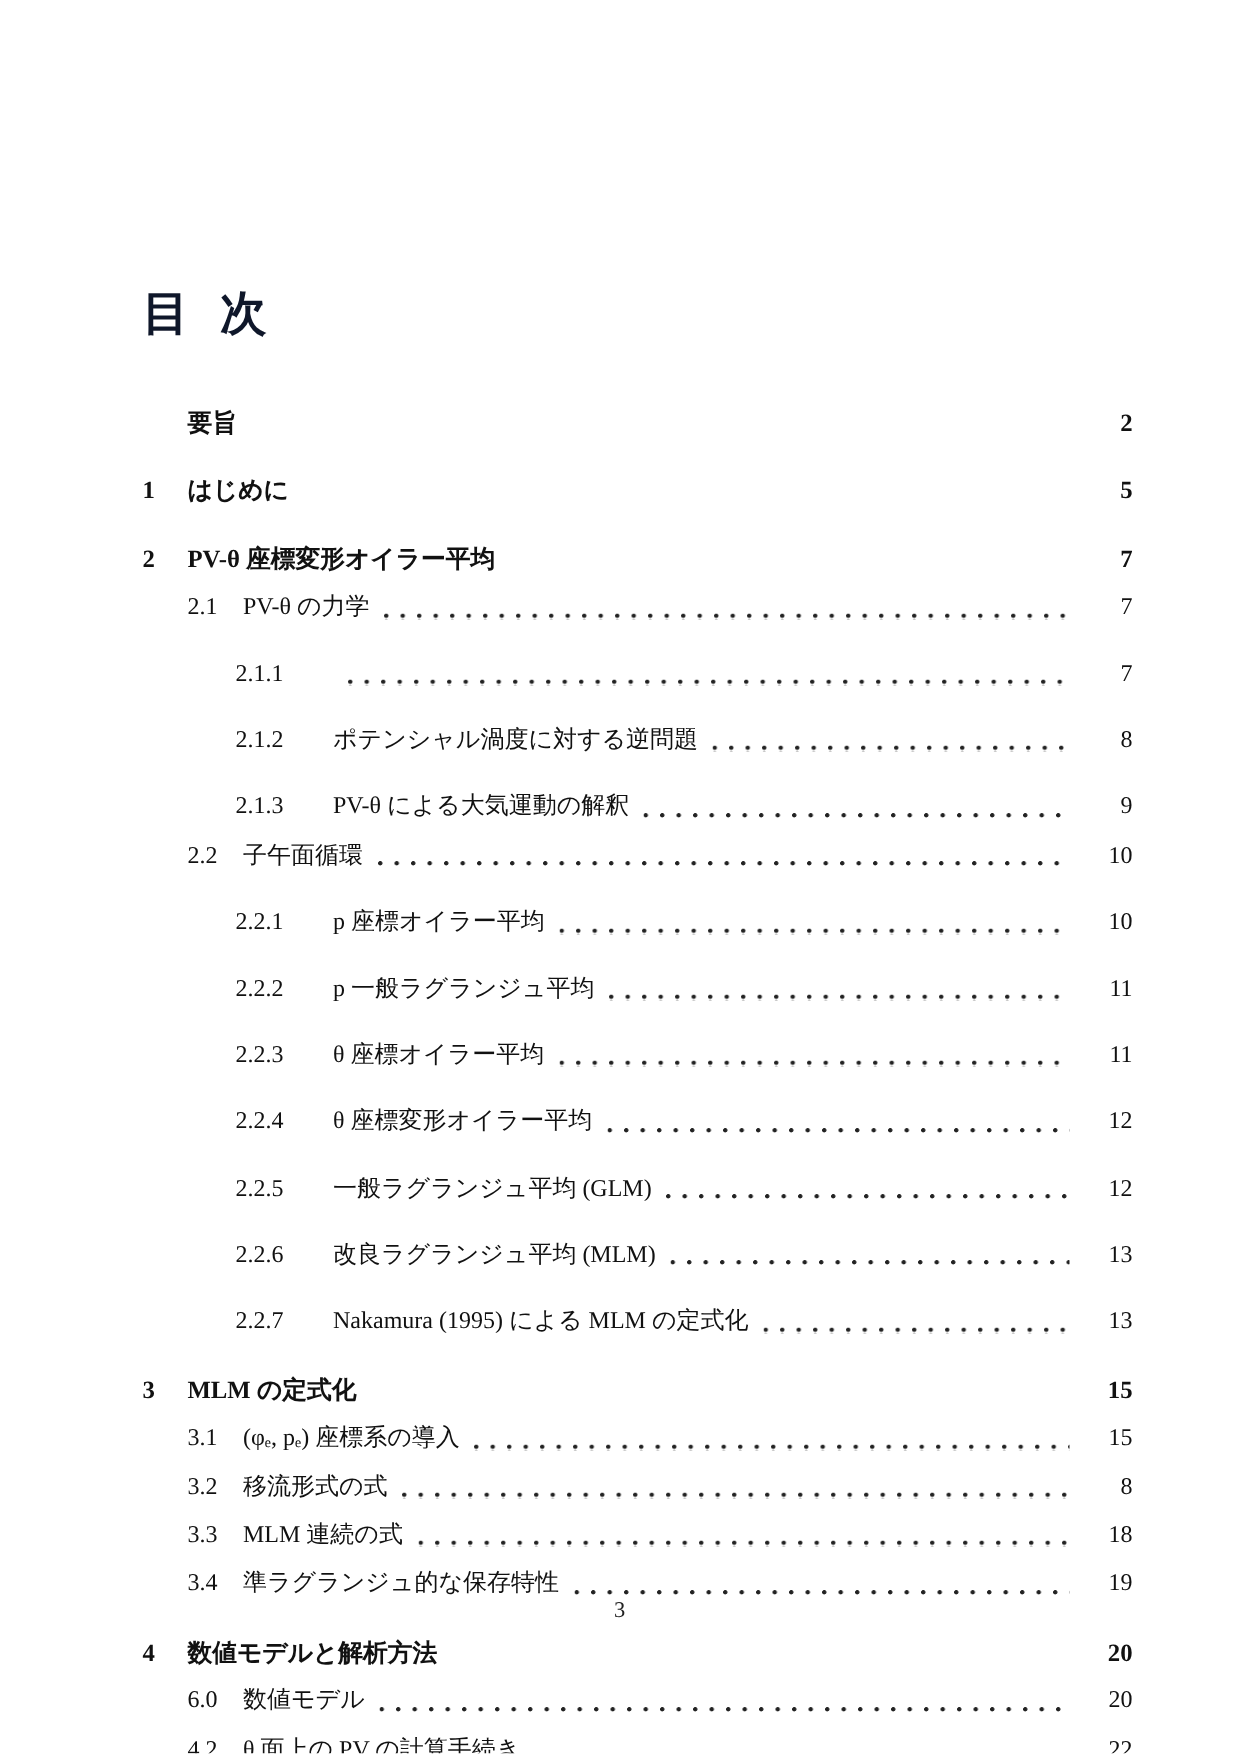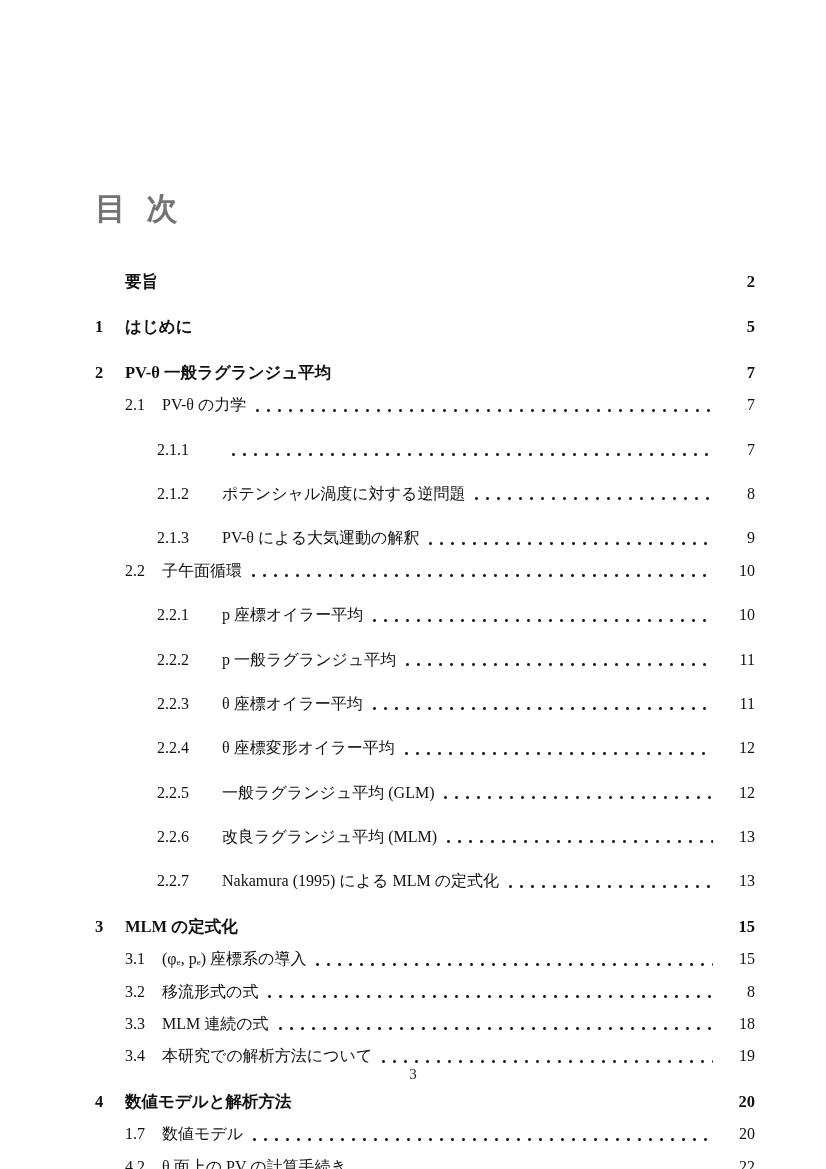--- a/index.html
+++ b/index.html
@@ -25,21 +25,21 @@
   }
   .doc-title {
     margin-top: 186px;
     margin-bottom: 34px;
     height: 46px;
     line-height: 46px;
     font-size: 31px;
     font-weight: bold;
     letter-spacing: 2px;
     word-spacing: 8px;
-    color: #737373;
+    color: #0f172a;
     font-family: "Liberation Sans", "DejaVu Sans", sans-serif;
     white-space: pre;
   }
   .toc-row {
     display: flex;
     align-items: flex-start;
     height: 32.4px;
     line-height: 32.4px;
     font-size: 16px;
     white-space: nowrap;
@@ -118,21 +118,21 @@
     <span class="pagenum">2</span>
   </div>
         <div class="toc-row chapter">
     <span class="num">1</span>
     <span class="title">はじめに</span>
     <span class="leader hidden"></span>
     <span class="pagenum">5</span>
   </div>
         <div class="toc-row chapter">
     <span class="num">2</span>
-    <span class="title">PV-θ 一般ラグランジュ平均</span>
+    <span class="title">PV-θ 座標変形オイラー平均</span>
     <span class="leader hidden"></span>
     <span class="pagenum">7</span>
   </div>
         <div class="toc-row section">
     <span class="num">2.1</span>
     <span class="title">PV-θ の力学</span>
     <span class="leader"></span>
     <span class="pagenum">7</span>
   </div>
         <div class="toc-row subsection">
@@ -219,32 +219,32 @@
     <span class="pagenum">8</span>
   </div>
         <div class="toc-row section">
     <span class="num">3.3</span>
     <span class="title">MLM 連続の式</span>
     <span class="leader"></span>
     <span class="pagenum">18</span>
   </div>
         <div class="toc-row section">
     <span class="num">3.4</span>
-    <span class="title">本研究での解析方法について</span>
+    <span class="title">準ラグランジュ的な保存特性</span>
     <span class="leader"></span>
     <span class="pagenum">19</span>
   </div>
         <div class="toc-row chapter">
     <span class="num">4</span>
     <span class="title">数値モデルと解析方法</span>
     <span class="leader hidden"></span>
     <span class="pagenum">20</span>
   </div>
         <div class="toc-row section">
-    <span class="num">1.7</span>
+    <span class="num">6.0</span>
     <span class="title">数値モデル</span>
     <span class="leader"></span>
     <span class="pagenum">20</span>
   </div>
         <div class="toc-row section">
     <span class="num">4.2</span>
     <span class="title">θ 面上の PV の計算手続き</span>
     <span class="leader"></span>
     <span class="pagenum">22</span>
   </div>

